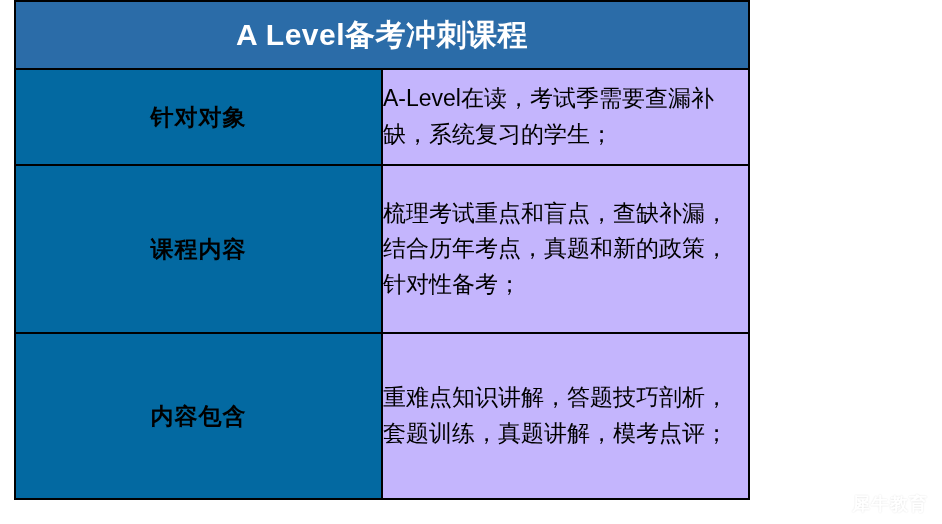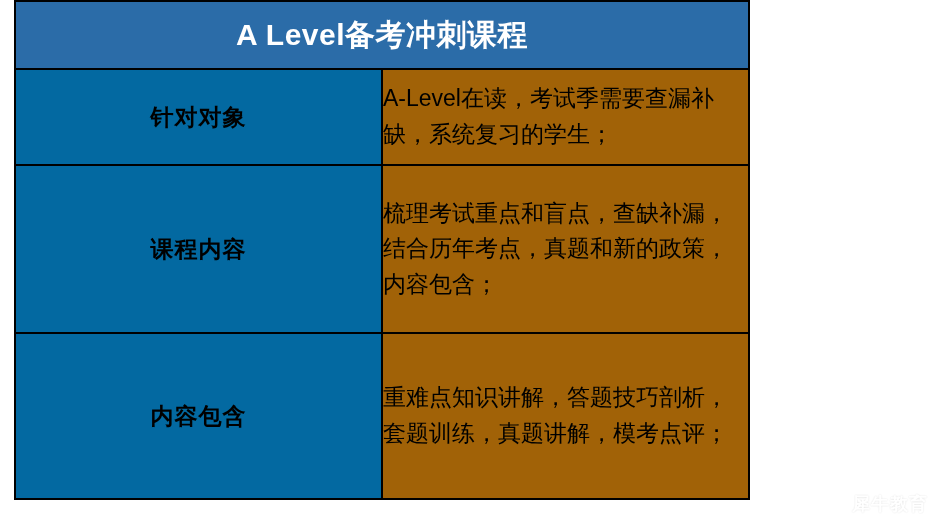--- a/index.html
+++ b/index.html
@@ -51,21 +51,21 @@
   .label-cell {
     width: 150px;
     text-align: center;
     font-size: 23px;
     font-weight: bold;
     color: #000000;
     background: #0369a1;
     letter-spacing: 1px;
   }
   .content-cell {
-    background: #a16207;
+    background: #c4b5fd;
     color: #000000;
     font-size: 23px;
     line-height: 1.55;
     padding: 6px 10px 6px 12px;
     text-align: left;
   }
   .row-1 { height: 96px; }
   .row-2 { height: 168px; }
   .row-3 { height: 166px; margin-top: 20px; }
   .watermark {
@@ -101,21 +101,21 @@
     <tbody>
       <tr>
         <td class="header-cell" colspan="2">A Level备考冲刺课程</td>
       </tr>
       <tr class="row-1">
         <td class="label-cell">针对对象</td>
         <td class="content-cell">A-Level在读，考试季需要查漏补缺，系统复习的学生；</td>
       </tr>
       <tr class="row-2">
         <td class="label-cell">课程内容</td>
-        <td class="content-cell">梳理考试重点和盲点，查缺补漏，结合历年考点，真题和新的政策，内容包含；</td>
+        <td class="content-cell">梳理考试重点和盲点，查缺补漏，结合历年考点，真题和新的政策，针对性备考；</td>
       </tr>
       <tr class="row-3">
         <td class="label-cell">内容包含</td>
         <td class="content-cell">重难点知识讲解，答题技巧剖析，套题训练，真题讲解，模考点评；</td>
       </tr>
     </tbody>
   </table>
 
   <div class="watermark">
     <span class="wm-mark">

